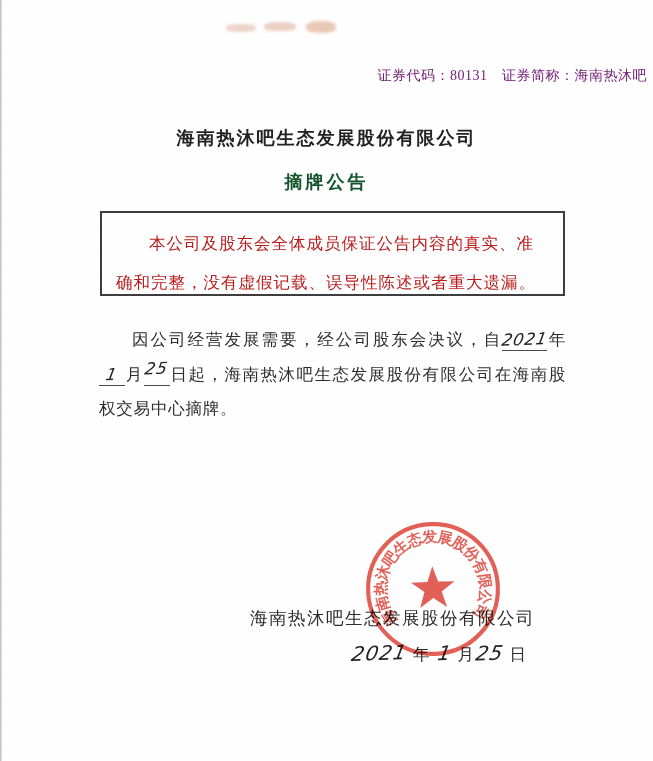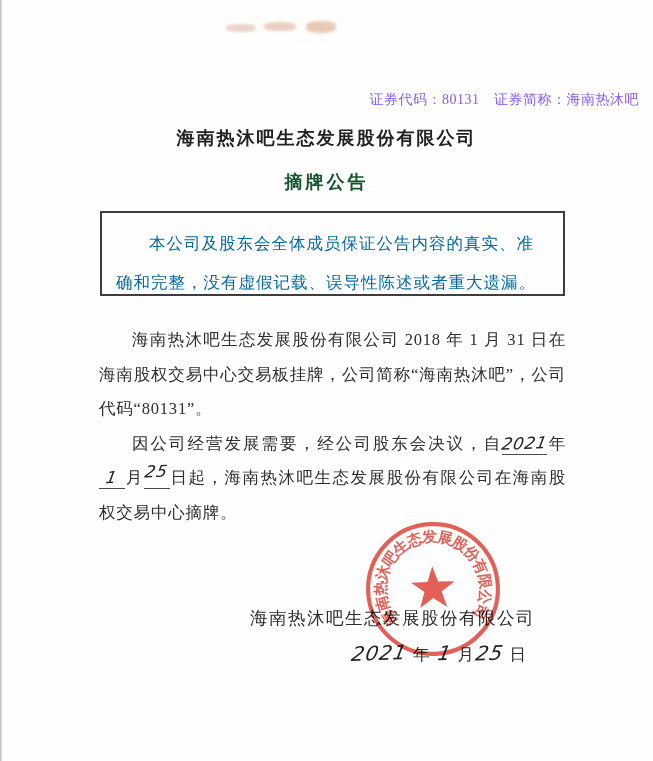--- a/index.html
+++ b/index.html
@@ -23,43 +23,42 @@
   .top-artifact{position:absolute;top:16px;left:226px;width:112px;height:22px;}
   .top-artifact span{
     position:absolute;border-radius:40%;
     filter:blur(1.6px);opacity:.5;
   }
   .blob1{left:0;top:8px;width:30px;height:8px;background:#d9a894;}
   .blob2{left:38px;top:6px;width:32px;height:9px;background:#d8a088;}
   .blob3{left:80px;top:5px;width:30px;height:12px;background:#d49470;}
 
   .sec-header{
-    position:absolute;top:67px;right:14px;
-    font-size:14px;letter-spacing:.5px;color:#8b5cf6;
+    position:absolute;top:67px;right:6px;
+    font-size:14px;letter-spacing:.5px;color:#701a75;
     white-space:nowrap;
-    margin-top:24px;
   }
 
   .doc-title{
     position:absolute;top:126px;left:0;width:100%;
     text-align:center;font-size:18px;font-weight:bold;color:#222;
     letter-spacing:2px;
   }
   .doc-subtitle{
     position:absolute;top:170px;left:0;width:100%;
     text-align:center;font-size:18px;font-weight:bold;color:#14532d;
     letter-spacing:3px;
   }
 
   .disclaimer-box{
     position:absolute;left:100px;top:211px;width:433px;height:62px;
     border:2px solid #3d3d3d;
     padding:11px 14px 8px 14px;
     font-size:16.5px;line-height:39px;
-    text-indent:2em;color:#0369a1;
+    text-indent:2em;color:#b91c1c;
     letter-spacing:1px;
   }
 
   .body-text{
     position:absolute;left:99px;top:323px;width:467px;
     font-size:16.5px;line-height:34.6px;color:#2d2d2d;
     letter-spacing:.8px;
   }
   .body-text p{margin:0;text-indent:2em;text-align:justify;}
 
@@ -112,21 +111,20 @@
 <div class="sec-header">证券代码：80131　证券简称：海南热沐吧</div>
 
 <div class="doc-title">海南热沐吧生态发展股份有限公司</div>
 <div class="doc-subtitle">摘牌公告</div>
 
 <div class="disclaimer-box">
   <span>本公司及股东会全体成员保证公告内容的真实、准确和完整，没有虚假记载、误导性陈述或者重大遗漏。</span>
 </div>
 
 <div class="body-text">
-  <p>海南热沐吧生态发展股份有限公司 2018 年 1 月 31 日在海南股权交易中心交易板挂牌，公司简称“海南热沐吧”，公司代码“80131”。</p>
   <p><span>因公司经营发展需要，经公司股东会决议，自</span><span class="hw-slot slot-year"><span class="hw">2021</span></span><span>年</span><span class="hw-slot slot-month"><span class="hw">1</span></span><span>月</span><span class="hw-slot slot-day"><span class="hw">25</span></span><span>日起，海南热沐吧生态发展股份有限公司在海南股权交易中心摘牌。</span></p>
 </div>
 
 <div class="signature">海南热沐吧生态发展股份有限公司</div>
 
 <div class="sign-date">
   <span class="hw">2021</span>
   <span>年</span>
   <span class="hw">1</span>
   <span>月</span><span class="hw">25</span>

